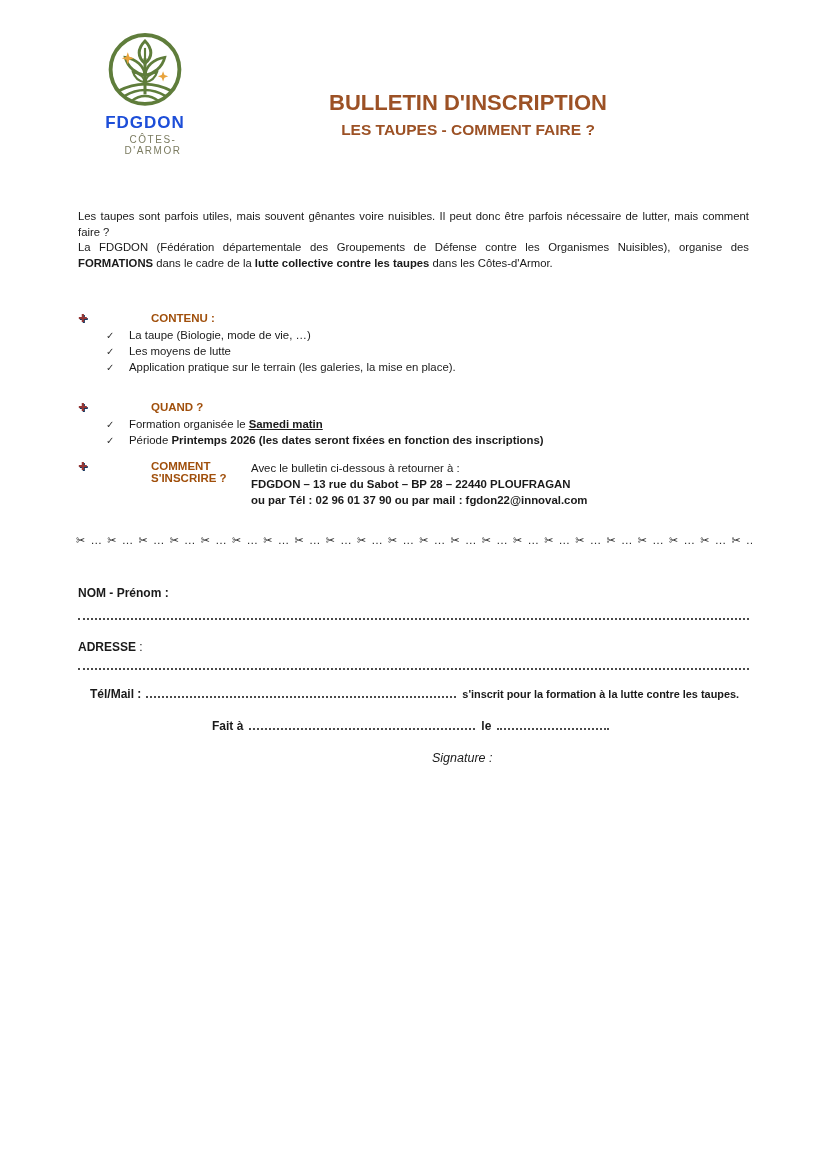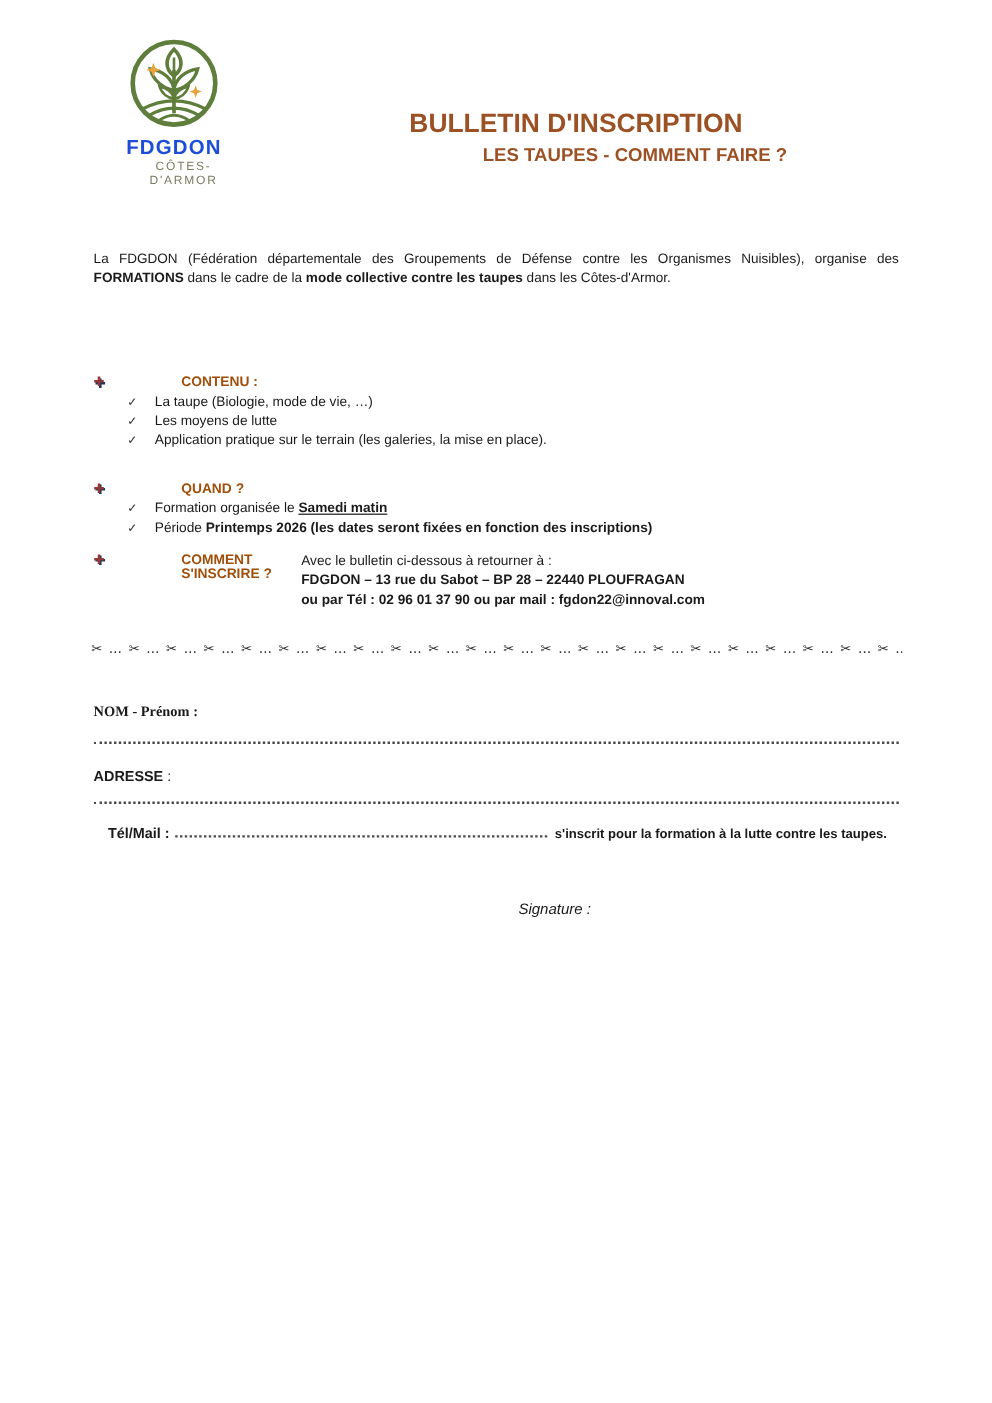--- a/index.html
+++ b/index.html
@@ -12,23 +12,23 @@
     font-family:"Liberation Sans", sans-serif;
     color:#1a1a1a;
     overflow:hidden;
   }
   
   .logo { position:absolute; left:86px; top:28px; width:118px; text-align:center; }
   .logo svg { display:block; margin:0 auto; }
   .logo-org { font-size:17px; font-weight:bold; color:#1d4ed8; letter-spacing:1px; margin-top:-3px; }
   .logo-region { font-size:10px; color:#7b7b60; letter-spacing:1.5px; margin-top:1px;margin-left:16px; }
   
-  .titleblock { position:absolute; left:304px; top:90px; width:352px; text-align:center; }
+  .titleblock { position:absolute; left:292px; top:90px; width:352px; text-align:center; }
   .doc-title { font-size:22px; font-weight:bold; color:#9C5125; }
-  .doc-subtitle { font-size:15.5px; font-weight:bold; color:#9C5125; margin-top:5px;text-align:right; }
+  .doc-subtitle { font-size:15.5px; font-weight:bold; color:#9C5125; margin-top:5px; }
   
   .intro { position:absolute; left:78px; top:209px; width:671px;
            font-size:11.3px; line-height:15.6px; text-align:justify; }
   .intro p { margin:0; }
   
   .sec { position:absolute; left:78px; font-size:11.5px; }
   .sec-head { display:flex; align-items:baseline; }
   .cross { flex:0 0 25px; font-family:"DejaVu Sans", sans-serif; font-size:11px;
            color:#943634; text-shadow:1px 1px 0 #17375e; }
   .sec-title { font-weight:bold; color:#A04F0B; font-size:11.5px;margin-left:48px; }
@@ -88,21 +88,22 @@
     <div class="logo-org">FDGDON</div>
     <div class="logo-region">CÔTES-D'ARMOR</div>
   </div>
 
   <div class="titleblock">
     <div class="doc-title">BULLETIN D'INSCRIPTION</div>
     <div class="doc-subtitle">LES TAUPES - COMMENT FAIRE ?</div>
   </div>
 
   <div class="intro">
-    <p><span>La FDGDON (Fédération départementale des Groupements de Défense contre les Organismes Nuisibles), organise des </span><span class="u-bold">FORMATIONS</span><span> dans le cadre de la </span><span class="u-bold">mode collective contre les taupes</span><span> dans les Côtes-d'Armor.</span></p>
+    <p><span>Les taupes sont parfois utiles, mais souvent gênantes voire nuisibles. Il peut donc être parfois nécessaire de lutter, mais comment faire ?</span></p>
+    <p><span>La FDGDON (Fédération départementale des Groupements de Défense contre les Organismes Nuisibles), organise des </span><span class="u-bold">FORMATIONS</span><span> dans le cadre de la </span><span class="u-bold">lutte collective contre les taupes</span><span> dans les Côtes-d'Armor.</span></p>
   </div>
 
   <div class="sec" style="top:312px;">
     <div class="sec-head">
       <span class="cross">✚</span>
       <span class="sec-title">CONTENU :</span>
     </div>
     <div class="check-list">
       <div class="check-row">
         <span class="check">✓</span>
@@ -145,28 +146,34 @@
       <div class="inscrire-col">
         <div>Avec le bulletin ci-dessous à retourner à :</div>
         <div class="u-bold">FDGDON – 13 rue du Sabot – BP 28 – 22440 PLOUFRAGAN</div>
         <div class="u-bold">ou par Tél : 02 96 01 37 90 ou par mail : fgdon22@innoval.com</div>
       </div>
     </div>
   </div>
 
   <div class="cutline">✂ … ✂ … ✂ … ✂ … ✂ … ✂ … ✂ … ✂ … ✂ … ✂ … ✂ … ✂ … ✂ … ✂ … ✂ … ✂ … ✂ … ✂ … ✂ … ✂ … ✂ … ✂ … ✂ … ✂ …</div>
 
-  <div class="form-label" style="top:586px;font-family:Liberation Serif, serif;">NOM - Prénom :</div>
+  <div class="form-label" style="top:586px;">NOM - Prénom :</div>
   <div class="dotline" style="top:606px;"></div>
 
   <div class="form-label" style="top:640px;"><span>ADRESSE</span><span class="colon-light"> :</span></div>
   <div class="dotline" style="top:656px;"></div>
 
   <div class="tel-row">
     <span class="tel-label">Tél/Mail :</span>
     <span class="tel-dots"></span>
     <span class="tel-suffix">s'inscrit pour la formation à la lutte contre les taupes.</span>
   </div>
 
+  <div class="fait-row">
+    <span class="fait-label">Fait à</span>
+    <span class="fait-dots"></span>
+    <span class="le-label">le</span>
+    <span class="le-dots"></span>
+  </div>
 
   <div class="signature">Signature :</div>
 
 </div>
 
 </body></html>

